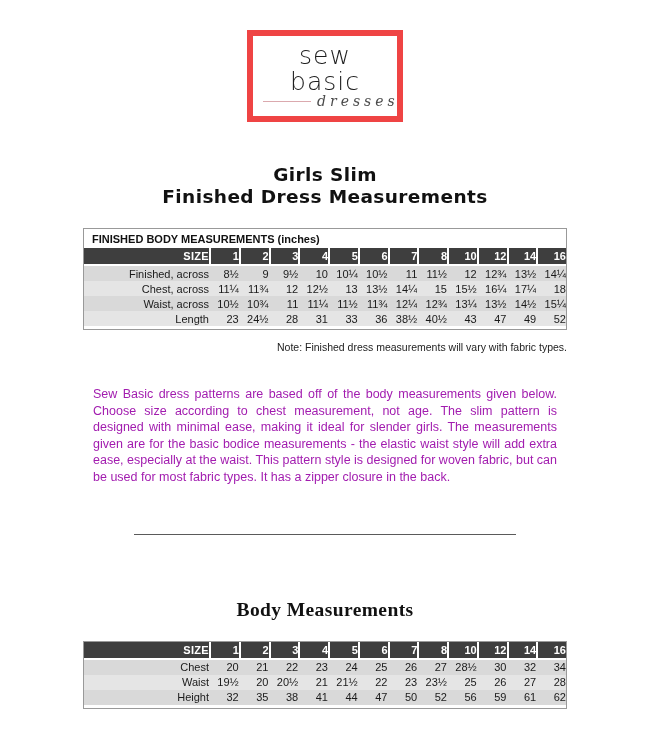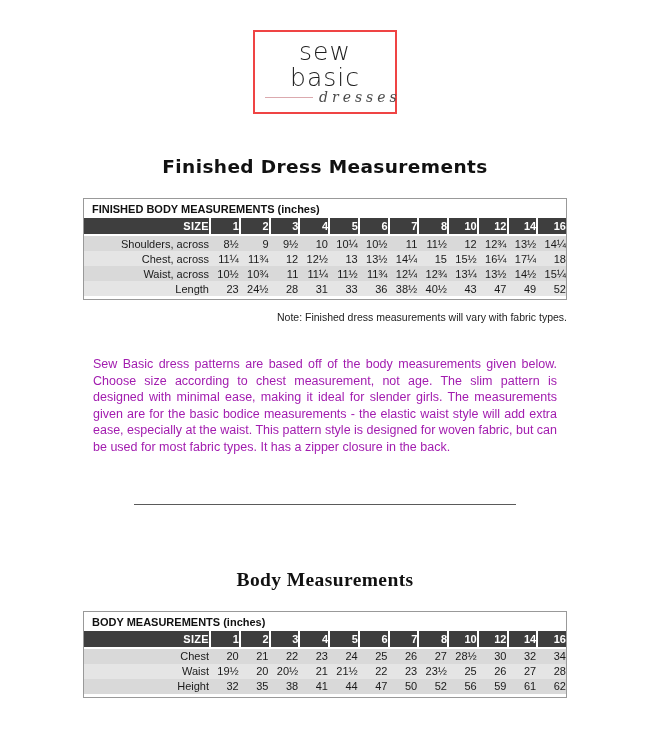--- a/index.html
+++ b/index.html
@@ -7,23 +7,23 @@
   body {
     width: 650px; height: 750px;
     font-family: "Liberation Sans", sans-serif;
     color: #1a1a1a;
     overflow: hidden;
   }
   .page { width: 650px; height: 750px; position: relative; }
 
   
   .logo-box {
-    width: 144px;
+    width: 156px;
     margin: 30px auto 0;
-    border: 2px solid #ef4444;
+    border: 6px solid #ef4444;
     padding: 7px 10px 9px;
     text-align: center;
   }
   .logo-main {
     font-family: "DejaVu Sans", sans-serif;
     font-weight: 300;
     font-size: 25px;
     letter-spacing: 1px;
     color: #1d1d1d;
     line-height: 26px;
@@ -146,20 +146,21 @@
 
   <div class="logo-box">
     <div class="logo-main">sew basic</div>
     <div class="logo-sub">
       <span class="logo-accent-line"></span>
       <span class="logo-script">dresses</span>
     </div>
   </div>
 
   <div class="page-title">
+    <div>Girls Slim</div>
     <div>Finished Dress Measurements</div>
   </div>
 
   <div class="tbl">
     <div class="tbl-title">FINISHED BODY MEASUREMENTS (inches)</div>
     <div>
         <div class="t-head">
           <div class="t-hcell">SIZE</div>
           <div class="t-hcell">1</div>
           <div class="t-hcell">2</div>
@@ -169,21 +170,21 @@
           <div class="t-hcell">6</div>
           <div class="t-hcell">7</div>
           <div class="t-hcell">8</div>
           <div class="t-hcell">10</div>
           <div class="t-hcell">12</div>
           <div class="t-hcell">14</div>
           <div class="t-hcell">16</div>
         </div>
         <div class="t-gap"></div>
         <div class="t-row shaded">
-          <div class="t-cell t-label">Shoulders, across</div>
+          <div class="t-cell t-label">Finished, across</div>
           <div class="t-cell">8½</div>
           <div class="t-cell">9</div>
           <div class="t-cell">9½</div>
           <div class="t-cell">10</div>
           <div class="t-cell">10¼</div>
           <div class="t-cell">10½</div>
           <div class="t-cell">11</div>
           <div class="t-cell">11½</div>
           <div class="t-cell">12</div>
           <div class="t-cell">12¾</div>
@@ -241,21 +242,20 @@
 
   <div class="tbl-note">Note: Finished dress measurements will vary with fabric types.</div>
 
   <div class="description">Sew Basic dress patterns are based off of the body measurements given below. Choose size according to chest measurement, not age. The slim pattern is designed with minimal ease, making it ideal for slender girls. The measurements given are for the basic bodice measurements - the elastic waist style will add extra ease, especially at the waist. This pattern style is designed for woven fabric, but can be used for most fabric types. It has a zipper closure in the back.</div>
 
   <div class="divider"></div>
 
   <div class="section-heading">Body Measurements</div>
 
   <div class="tbl">
-    <div class="tbl-title">BODY MEASUREMENTS (inches)</div>
     <div>
         <div class="t-head">
           <div class="t-hcell">SIZE</div>
           <div class="t-hcell">1</div>
           <div class="t-hcell">2</div>
           <div class="t-hcell">3</div>
           <div class="t-hcell">4</div>
           <div class="t-hcell">5</div>
           <div class="t-hcell">6</div>
           <div class="t-hcell">7</div>

